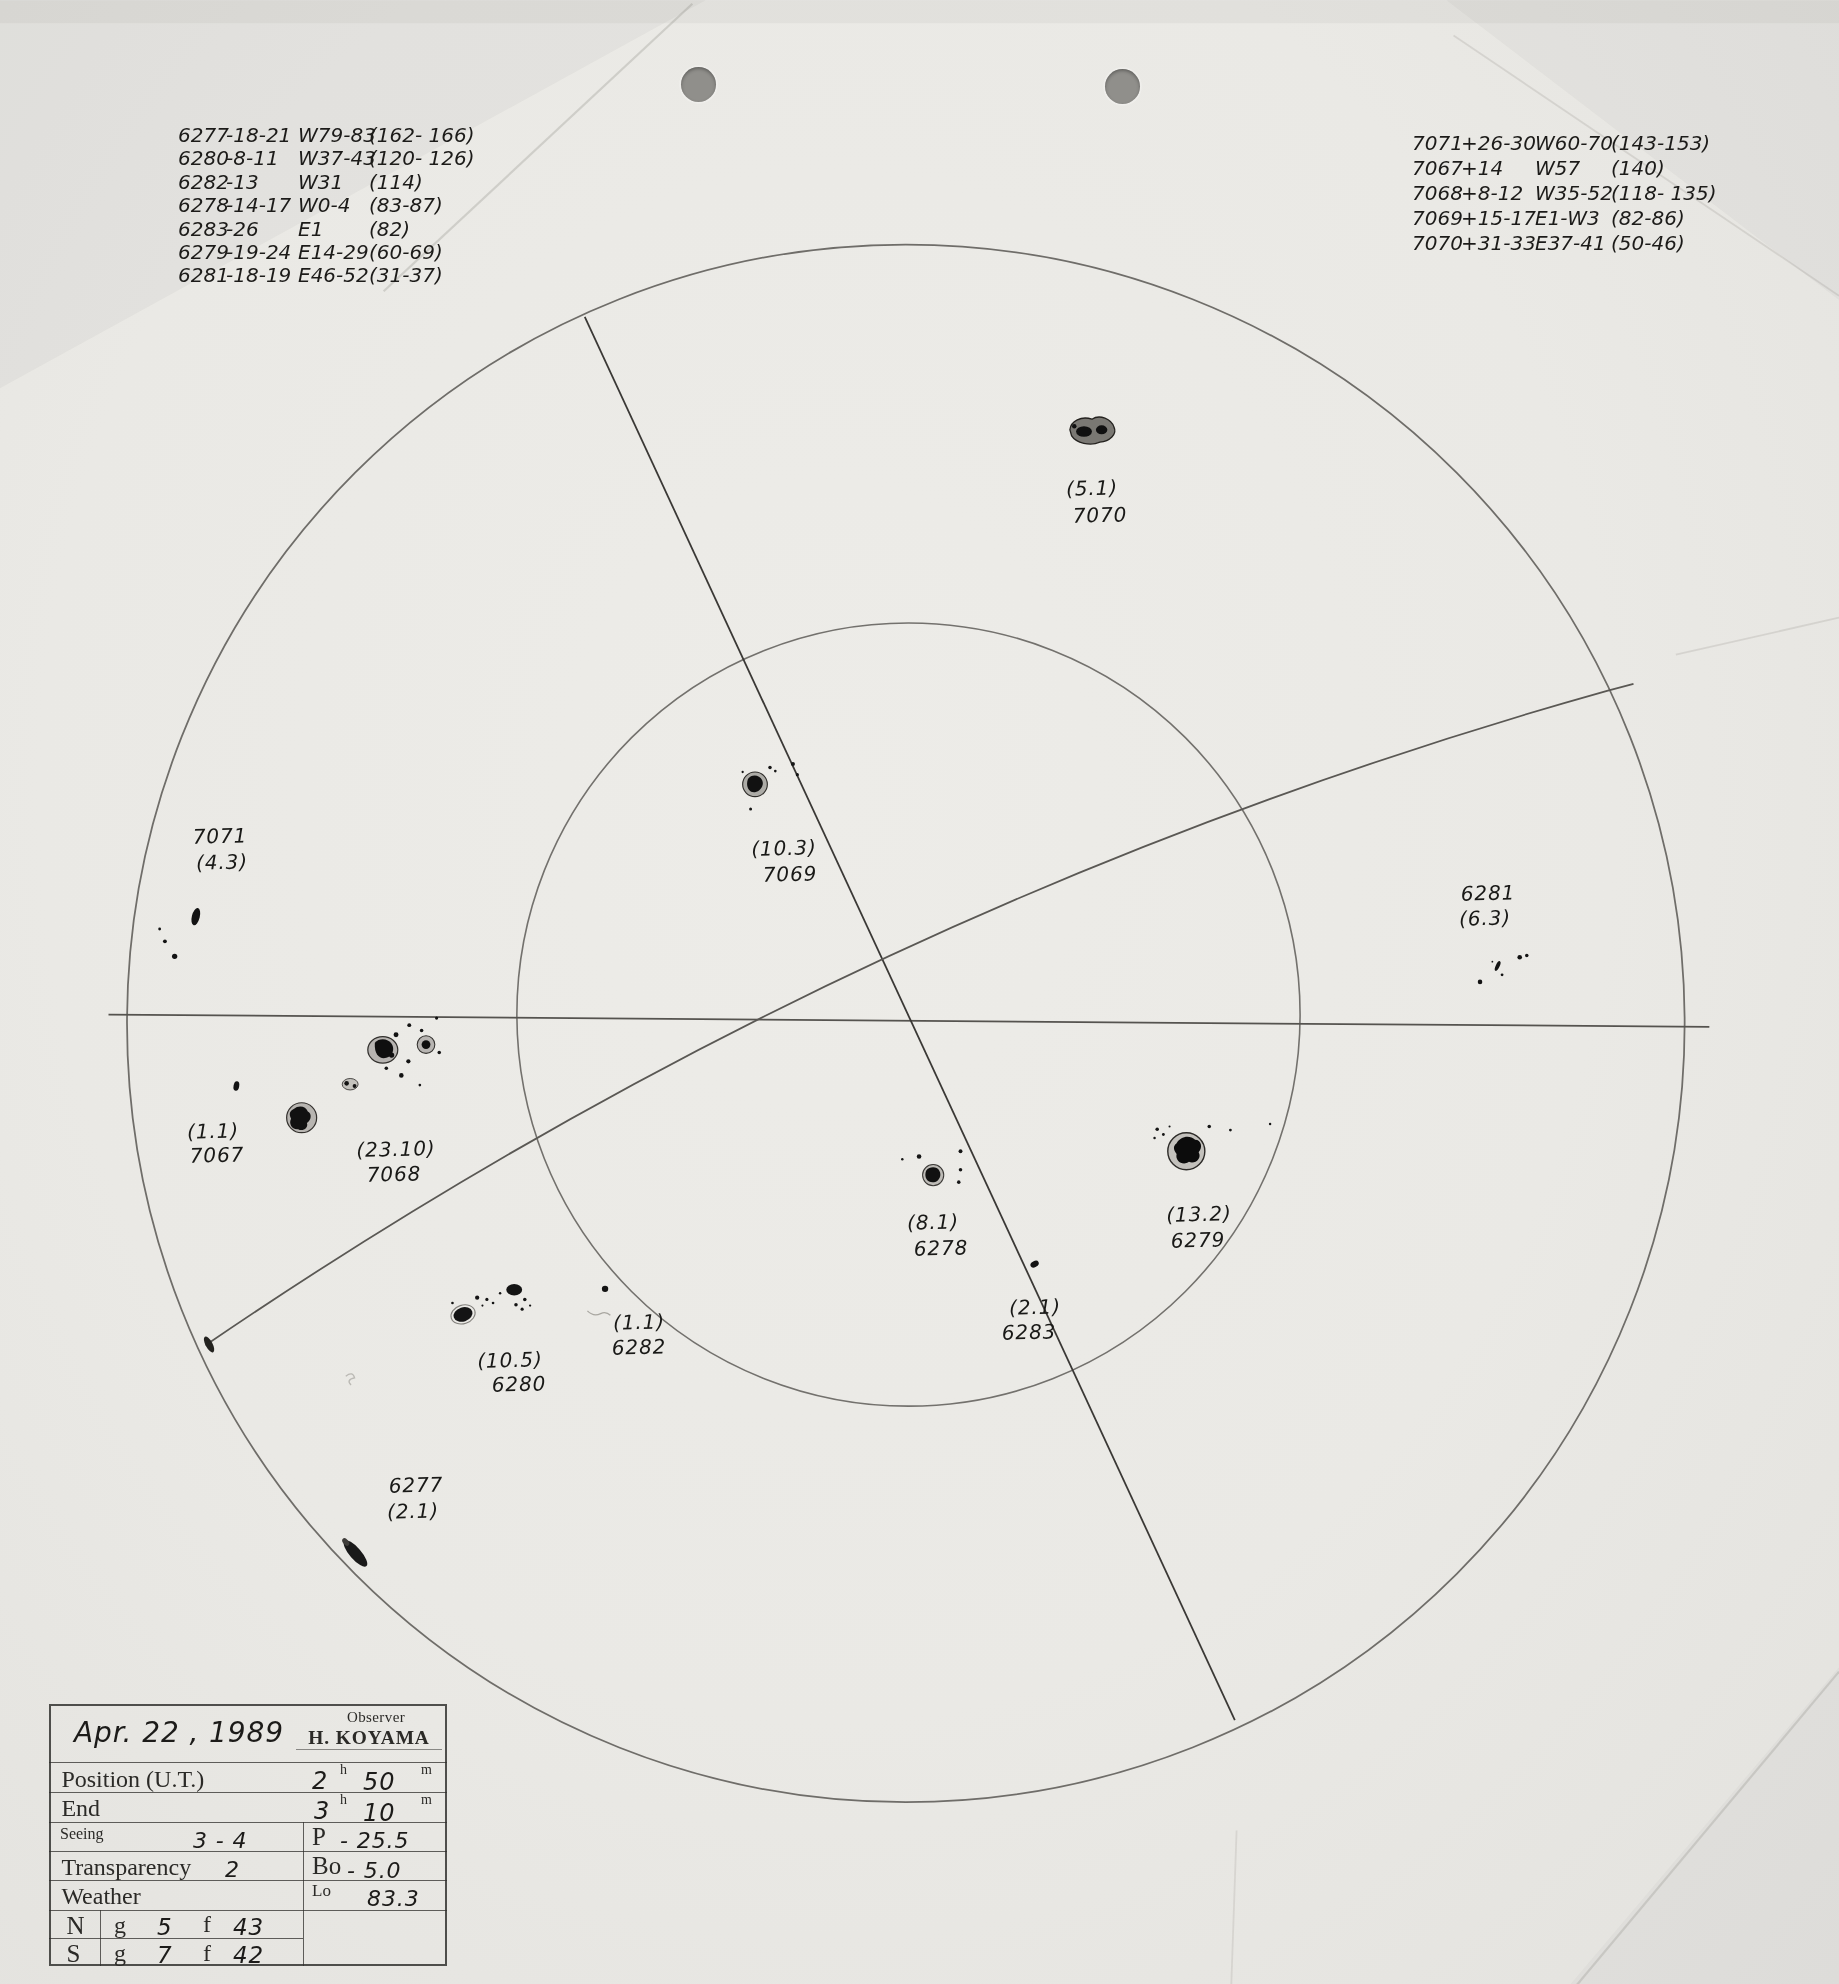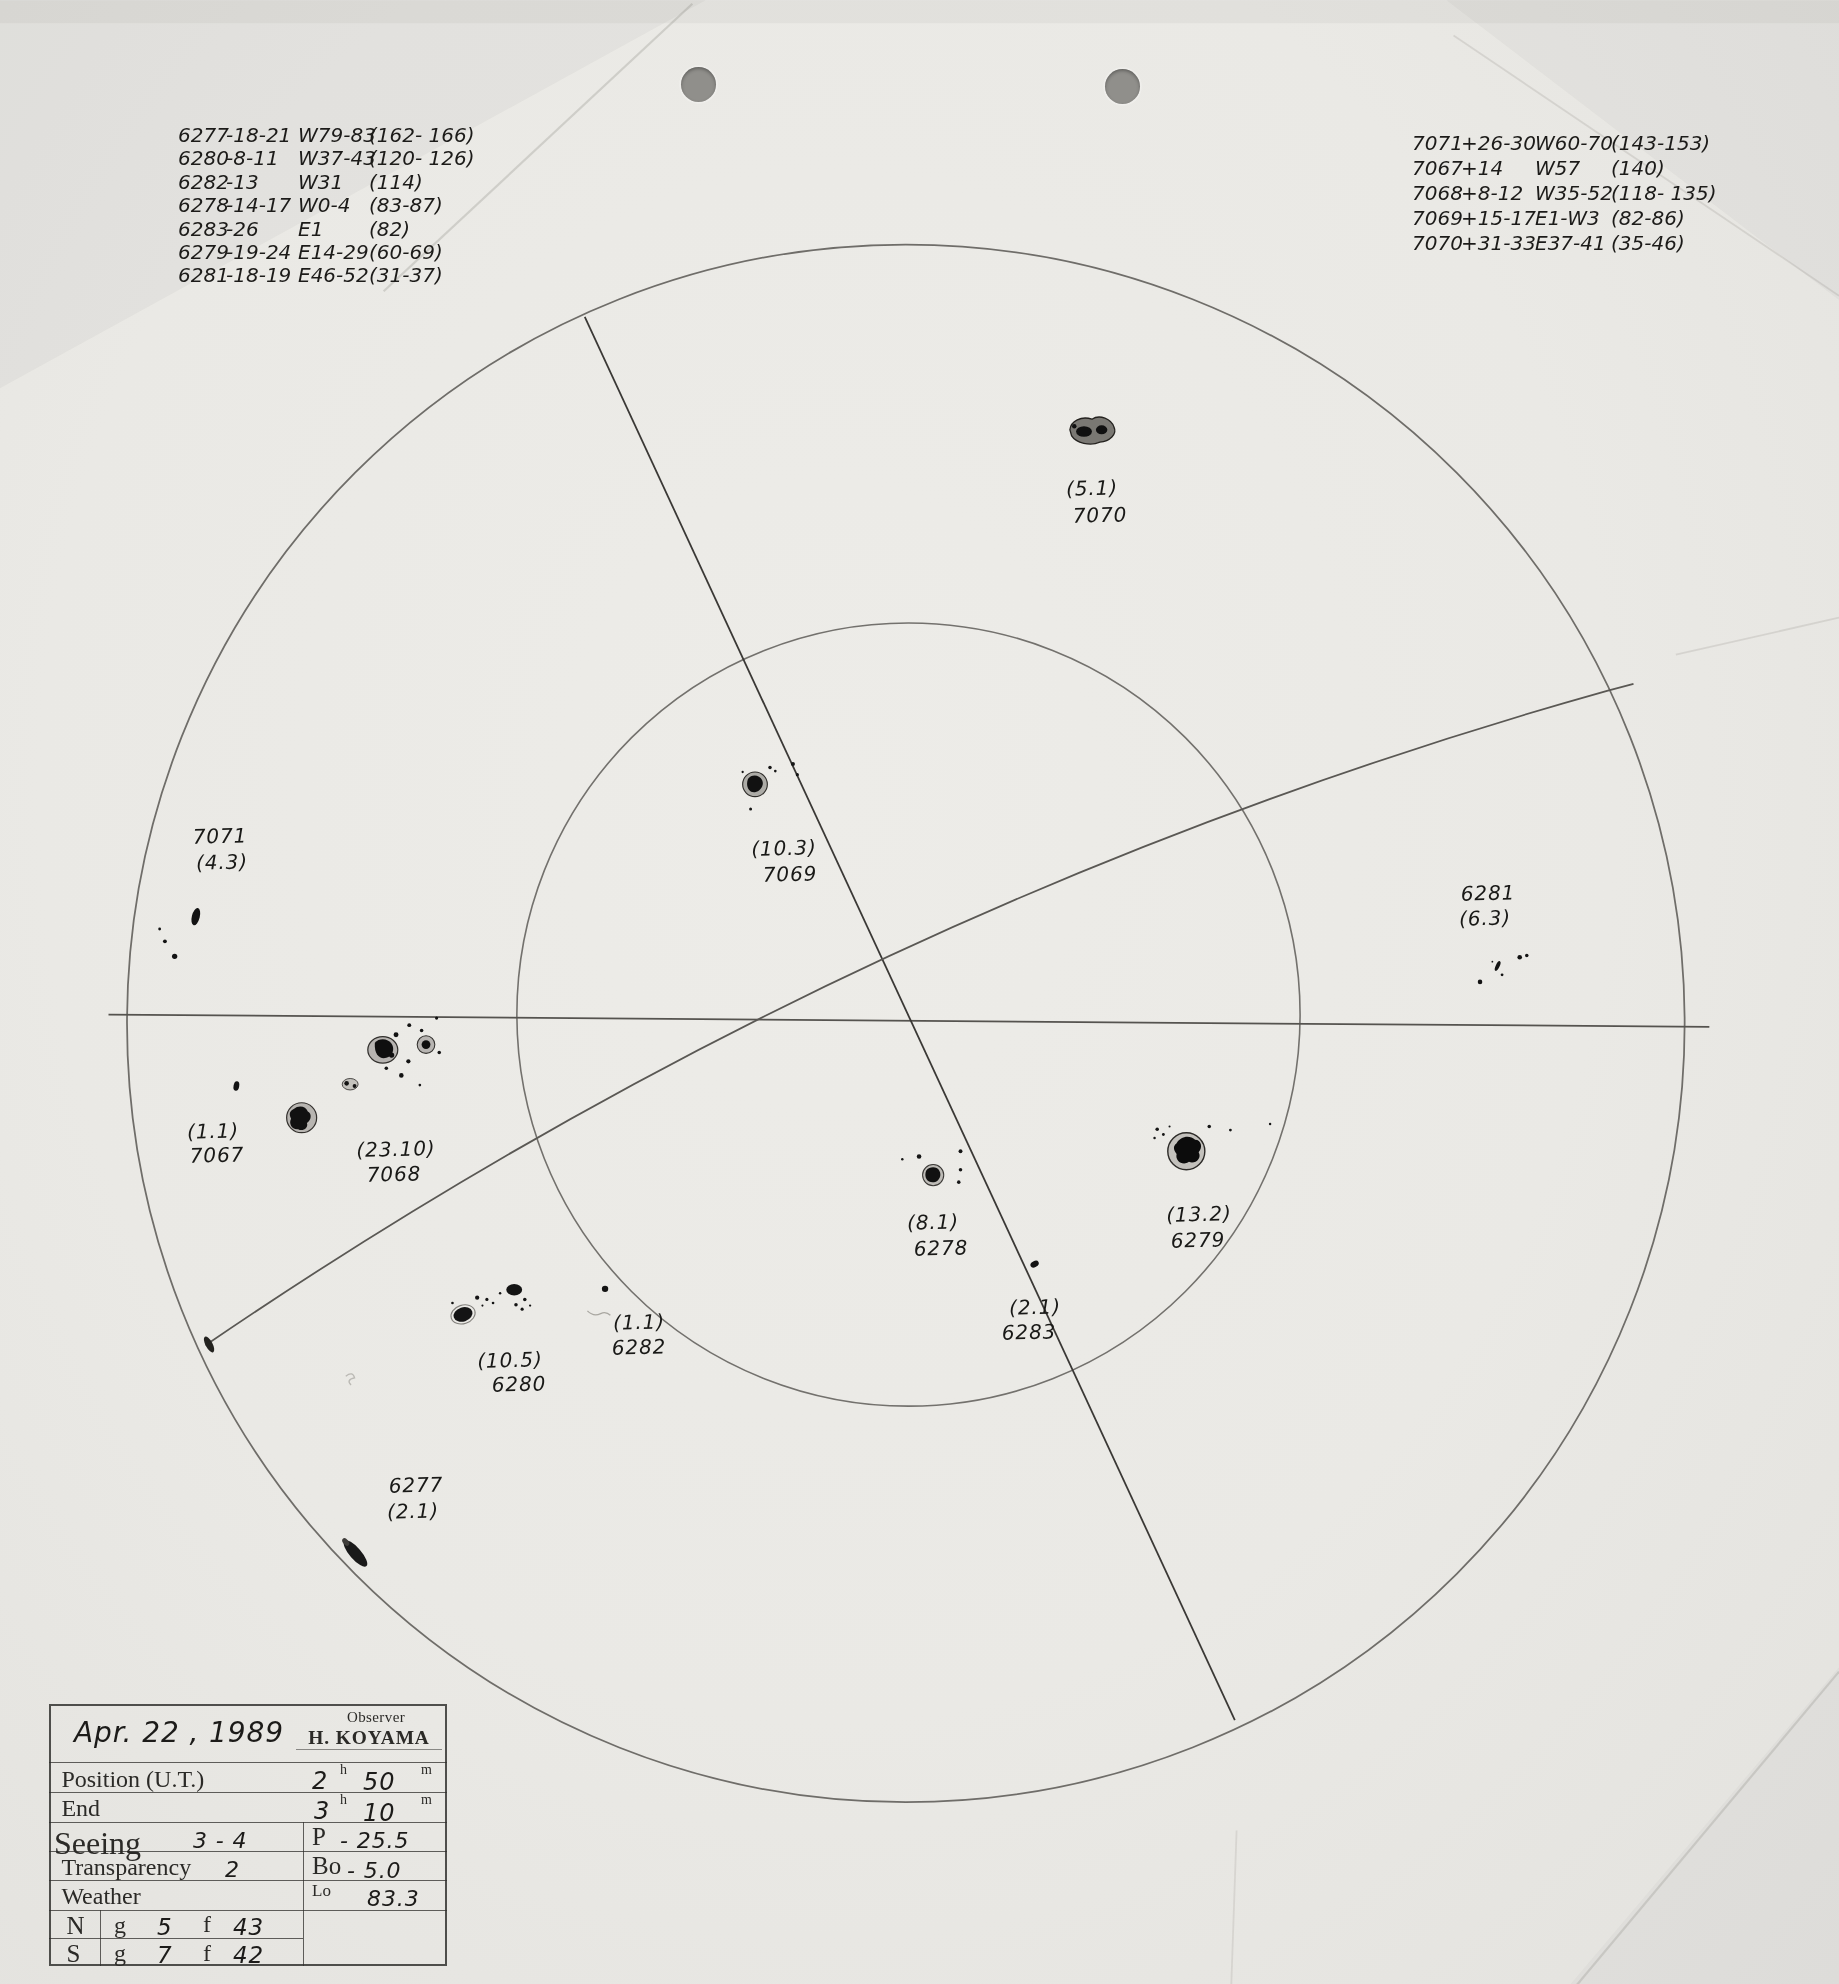--- a/index.html
+++ b/index.html
@@ -239,21 +239,21 @@
     <div class="row">
       <span class="c1">7069</span>
       <span class="c2">+15-17</span>
       <span class="c3">E1-W3</span>
       <span class="c4">(82-86)</span>
     </div>
     <div class="row">
       <span class="c1">7070</span>
       <span class="c2">+31-33</span>
       <span class="c3">E37-41</span>
-      <span class="c4">(35-46)</span>
+      <span class="c4">(50-46)</span>
     </div>
   </div>
 
   <div class="dl" style="left:1092px;top:476px;">(5.1)</div>
   <div class="dl" style="left:1100px;top:503px;">7070</div>
   <div class="dl" style="left:784px;top:836px;">(10.3)</div>
   <div class="dl" style="left:790px;top:862px;">7069</div>
   <div class="dl" style="left:220px;top:824px;">7071</div>
   <div class="dl" style="left:222px;top:850px;">(4.3)</div>
   <div class="dl" style="left:1488px;top:881px;">6281</div>
@@ -296,21 +296,21 @@
     <div class="cell unit" style="left:291px;top:58px;">h</div>
     <div class="cell pv" style="left:314px;top:64px;font-size:24px;">50</div>
     <div class="cell unit" style="left:372px;top:58px;">m</div>
 
     <div class="cell pr" style="left:12.4px;top:91px;font-size:24px;">End</div>
     <div class="cell pv" style="left:265px;top:93px;font-size:24px;">3</div>
     <div class="cell unit" style="left:291px;top:88px;">h</div>
     <div class="cell pv" style="left:314px;top:95px;font-size:24px;">10</div>
     <div class="cell unit" style="left:372px;top:88px;">m</div>
 
-    <div class="cell pr" style="left:5px;top:121px;font-size:32px;text-align:center;">Seeing</div>
+    <div class="cell pr" style="left:11px;top:121px;font-size:16px;text-align:center;">Seeing</div>
     <div class="cell pv" style="left:144px;top:124px;font-size:22px;">3 - 4</div>
     <div class="cell pr" style="left:263px;top:119px;font-size:25px;">P</div>
     <div class="cell pv" style="left:291px;top:124px;font-size:22px;">- 25.5</div>
 
     <div class="cell pr" style="left:12.4px;top:150px;font-size:24px;">Transparency</div>
     <div class="cell pv" style="left:176px;top:153px;font-size:22px;">2</div>
     <div class="cell pr" style="left:263px;top:148px;font-size:25px;">Bo</div>
     <div class="cell pv" style="left:298px;top:154px;font-size:22px;">- 5.0</div>
 
     <div class="cell pr" style="left:12.4px;top:179px;font-size:24px;">Weather</div>

